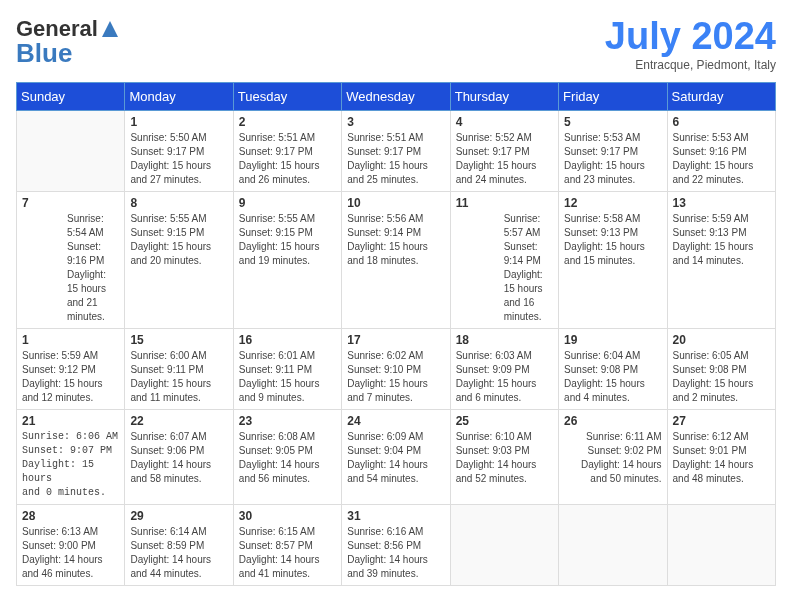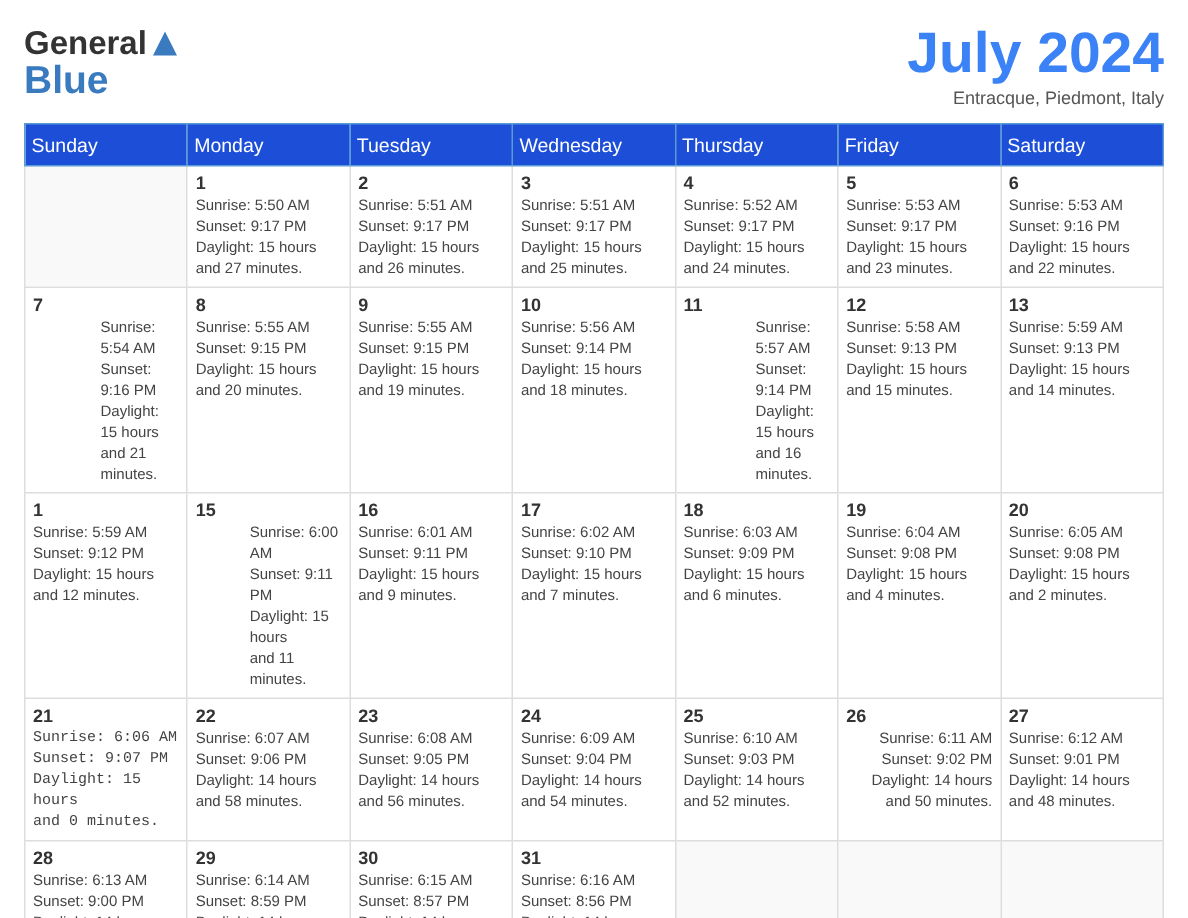--- a/index.html
+++ b/index.html
@@ -224,21 +224,21 @@
       <tr>
         <td>
           <span class="day-number">1</span>
           <div class="day-info" style="white-space: pre-line;">Sunrise: 5:59 AM
 Sunset: 9:12 PM
 Daylight: 15 hours
 and 12 minutes.</div>
         </td>
         <td>
           <span class="day-number">15</span>
-          <div class="day-info" style="white-space: pre-line; margin-left: 36px;">Sunrise: 6:00 AM
+          <div class="day-info" style="white-space: pre-line;">Sunrise: 6:00 AM
 Sunset: 9:11 PM
 Daylight: 15 hours
 and 11 minutes.</div>
         </td>
         <td>
           <span class="day-number">16</span>
           <div class="day-info" style="white-space: pre-line;">Sunrise: 6:01 AM
 Sunset: 9:11 PM
 Daylight: 15 hours
 and 9 minutes.</div>

